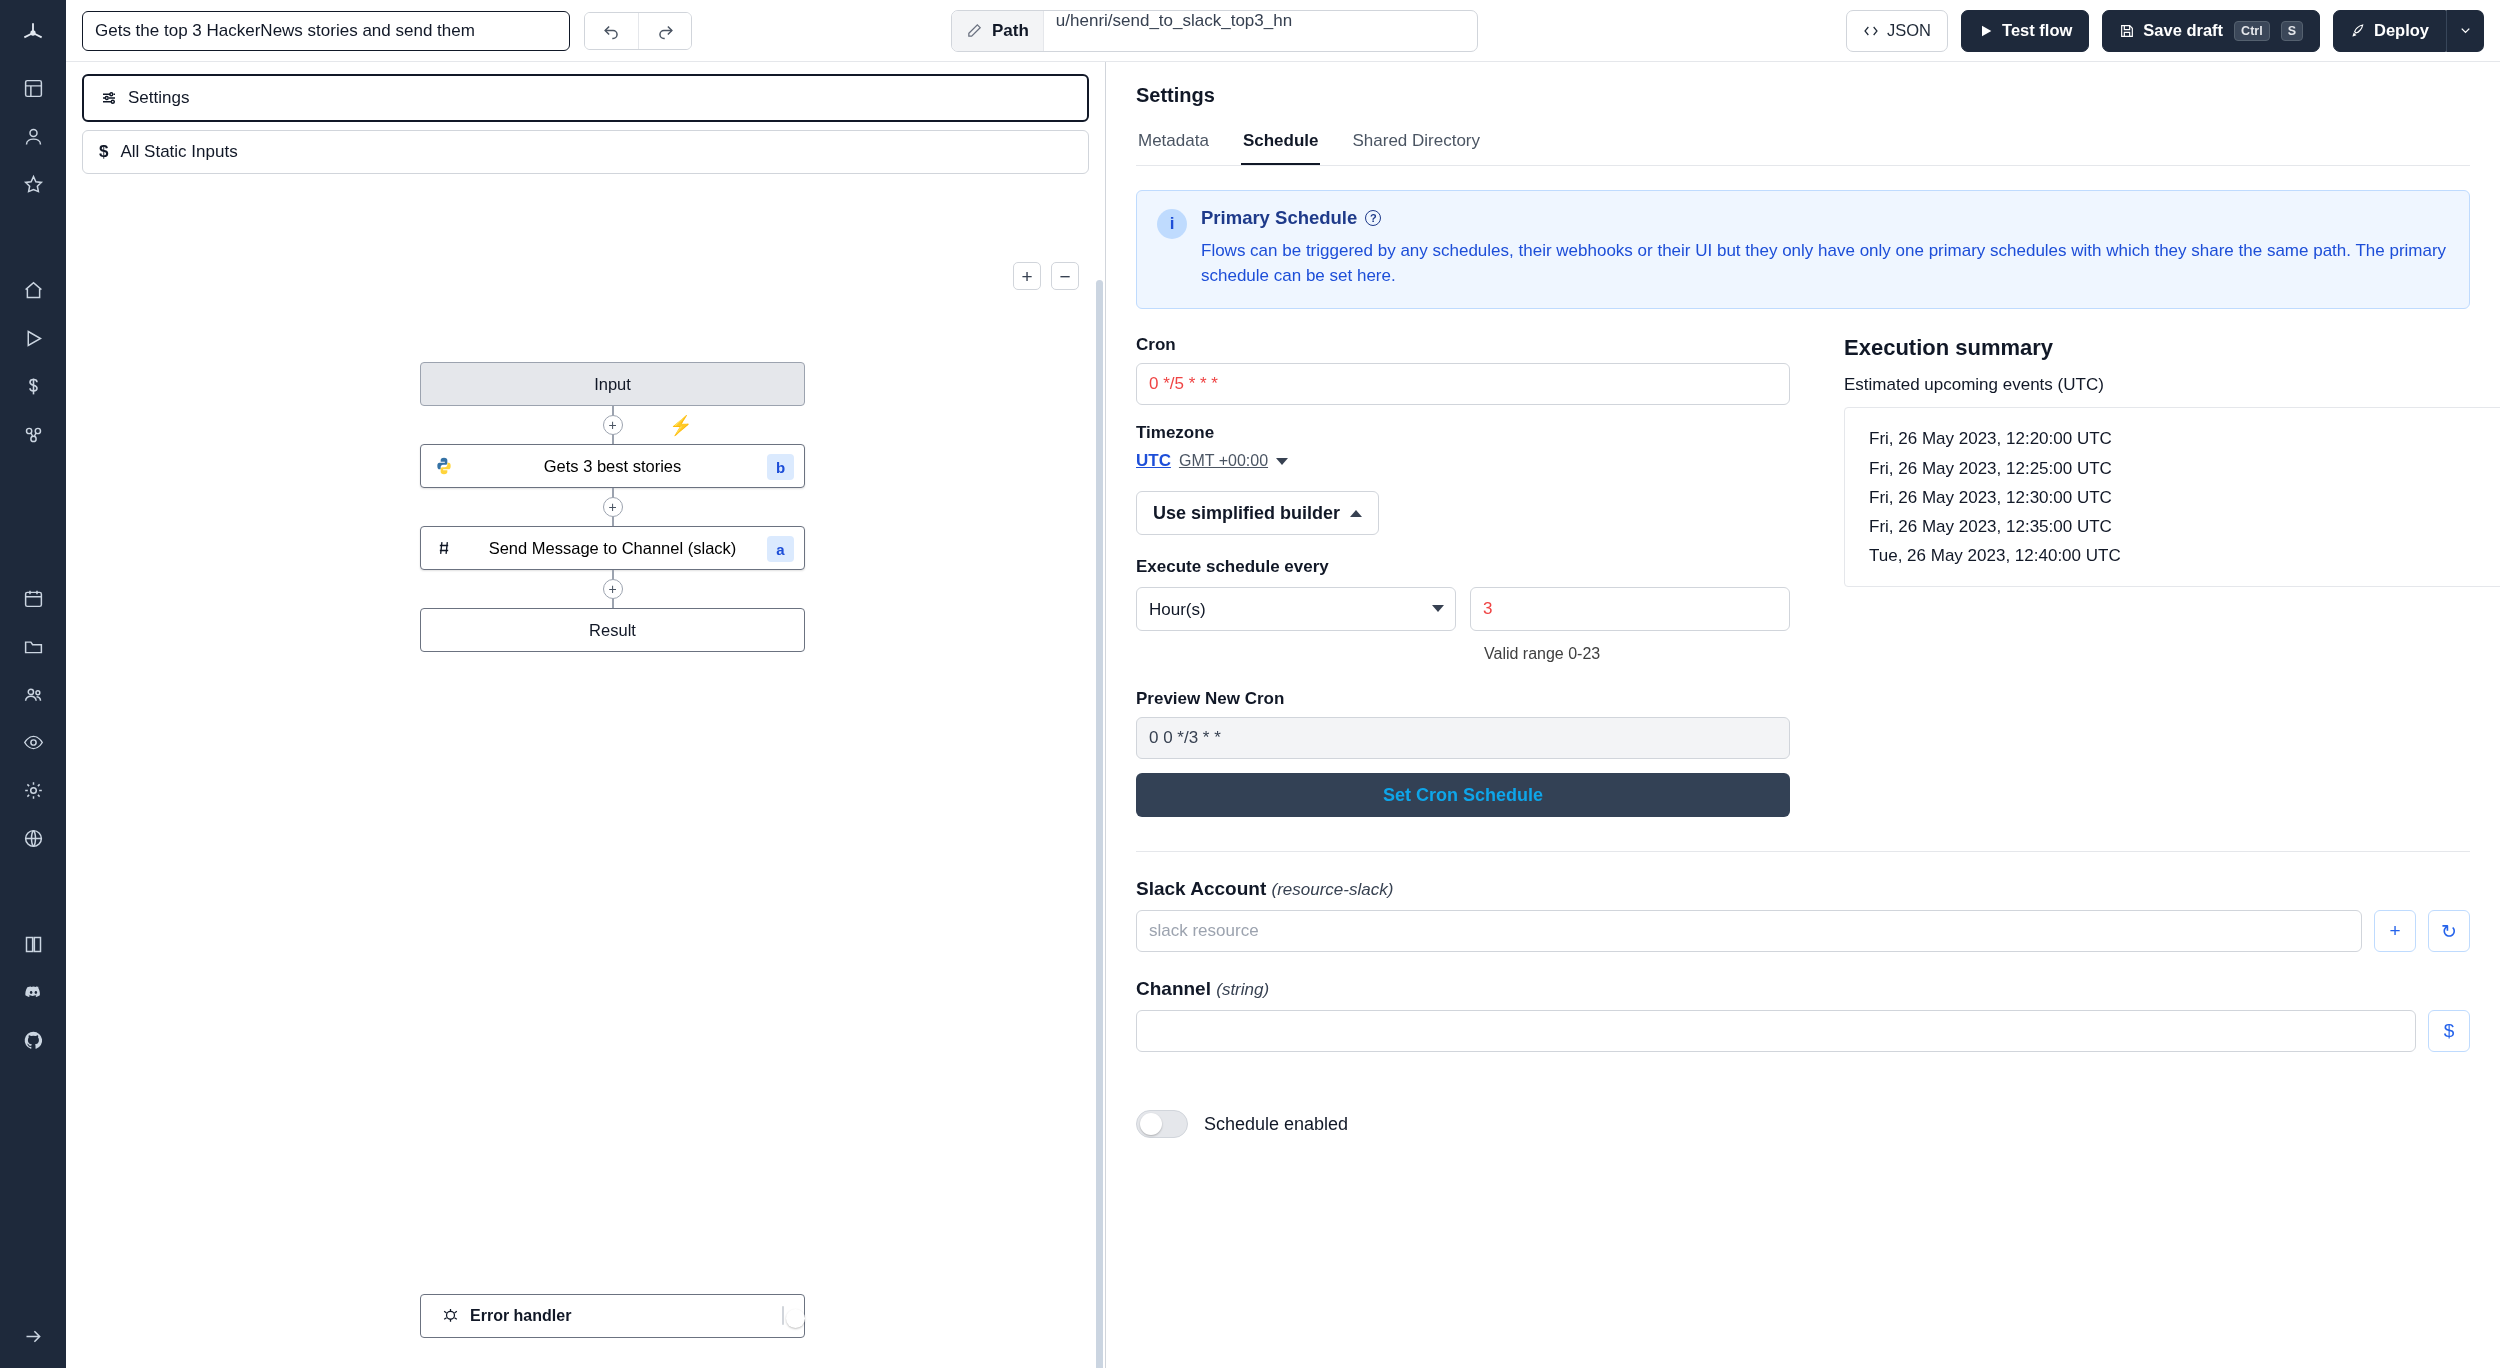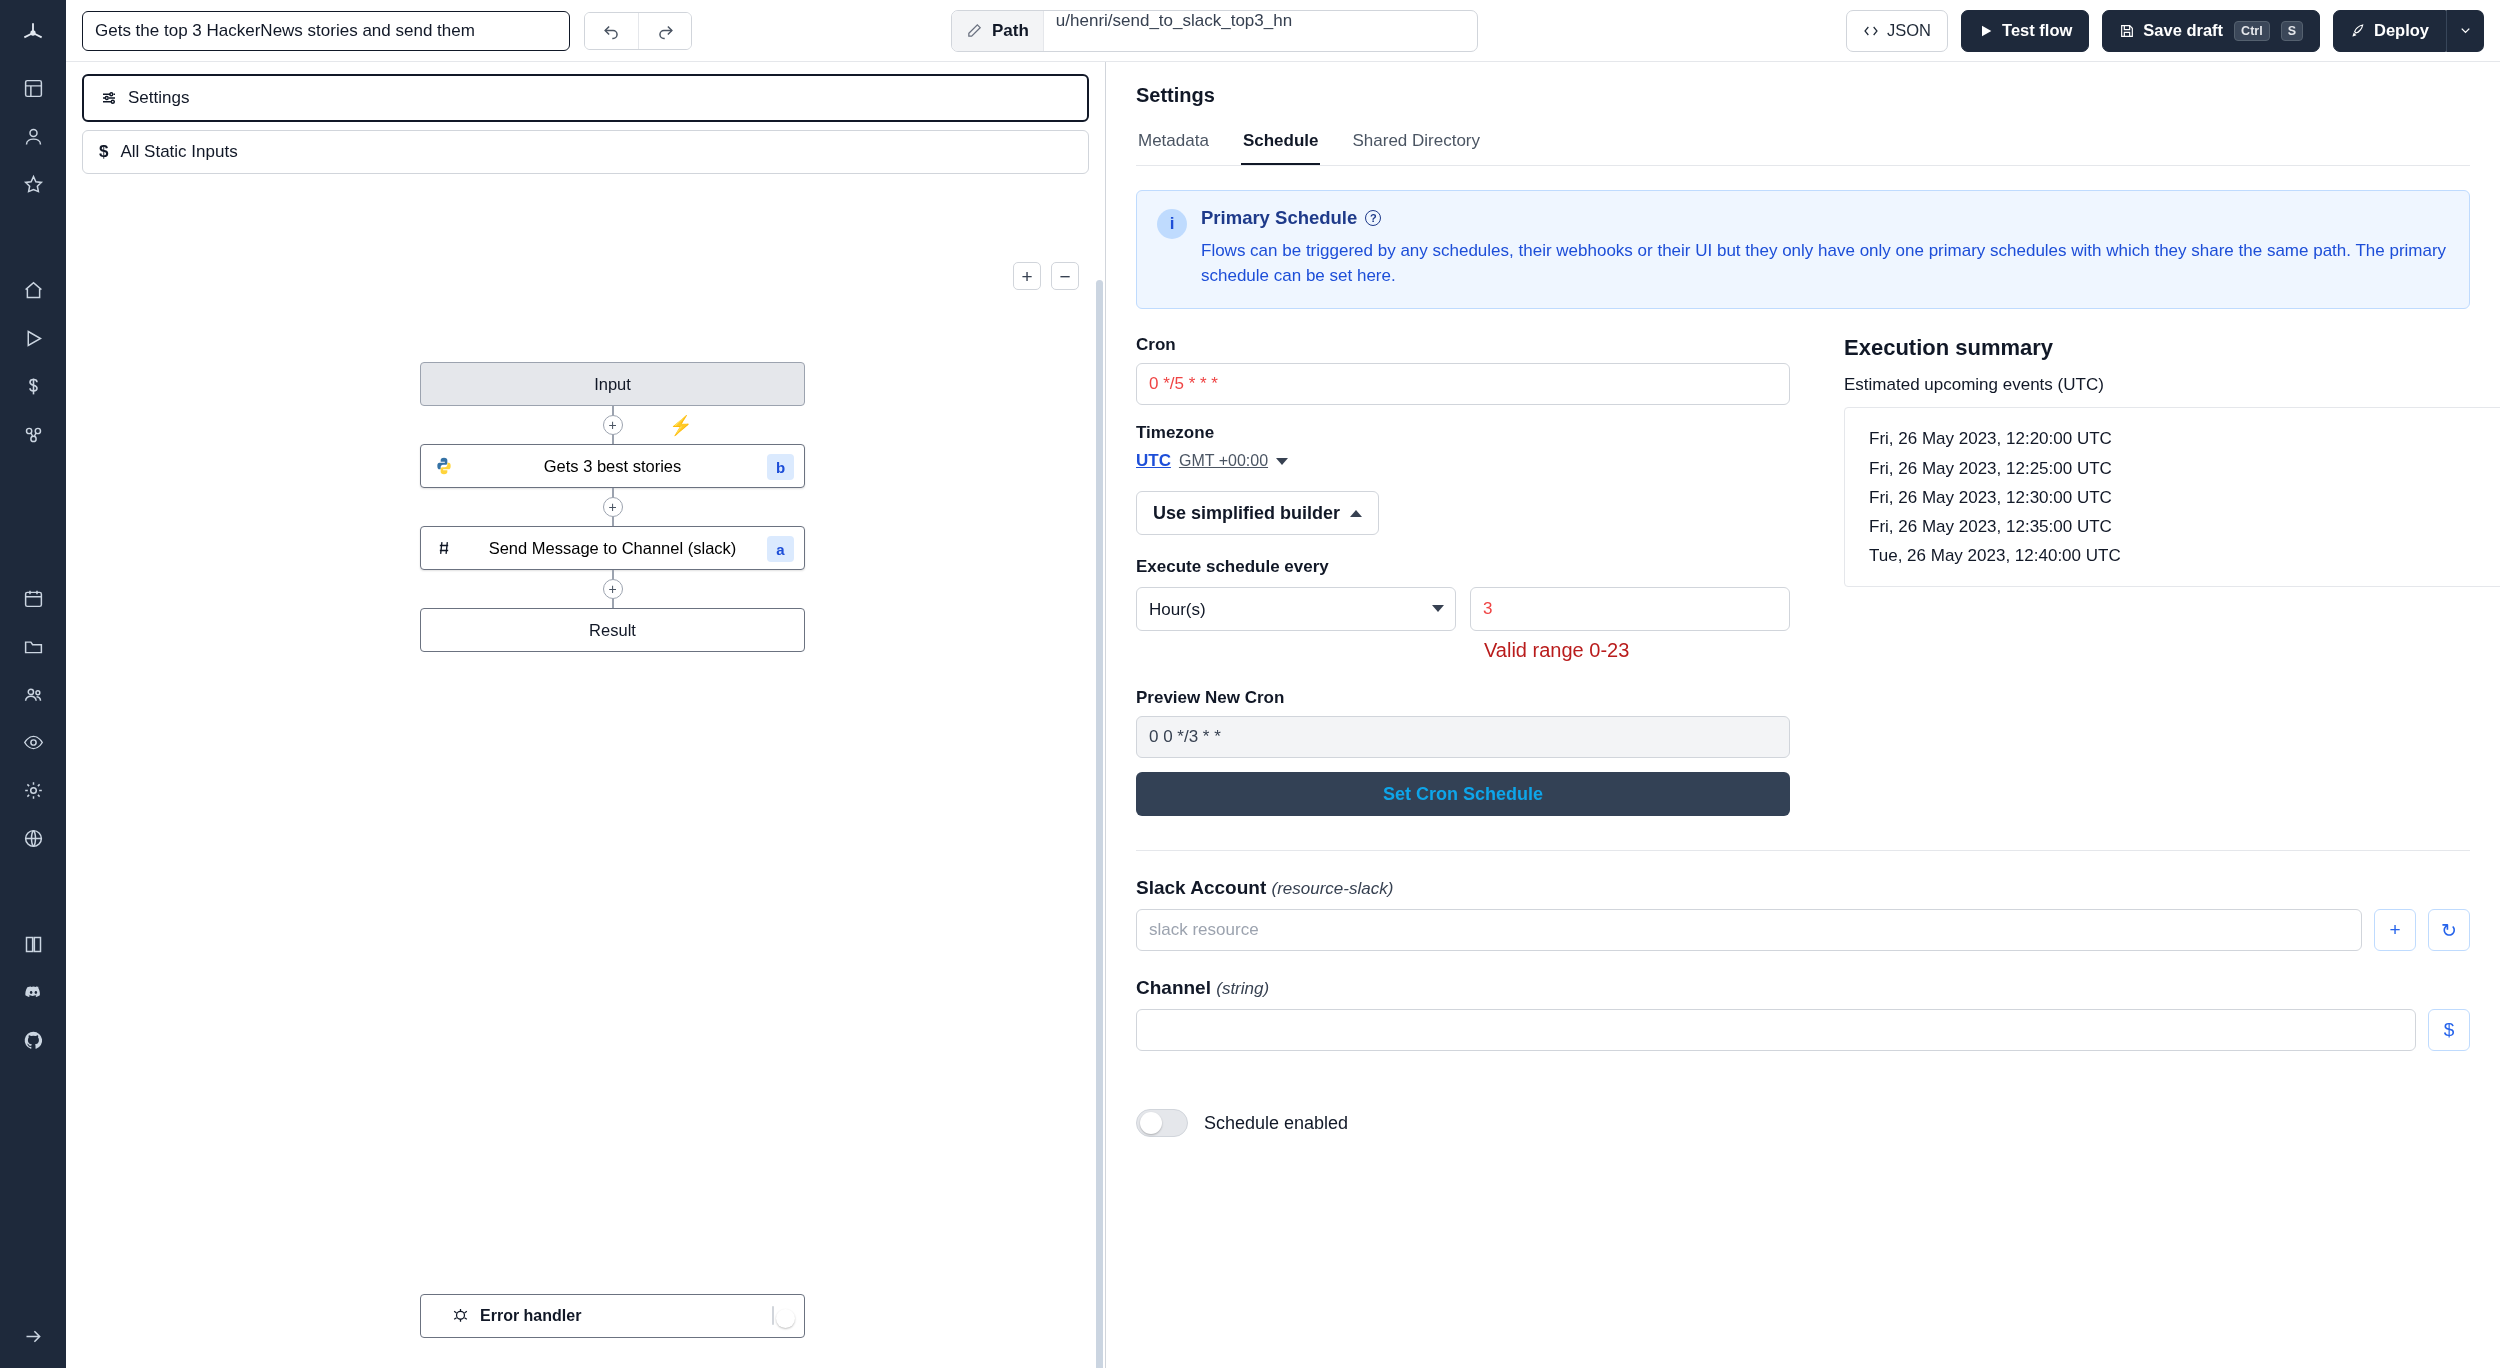--- a/index.html
+++ b/index.html
@@ -172,21 +172,21 @@
     background: #fff; border: 1px solid #9ca3af; color: #4b5563;
     display: flex; align-items: center; justify-content: center; font-size: 14px; line-height: 1;
     cursor: pointer;
   }
   .connector .bolt {
     position: absolute; left: 58px; color: #111827; font-size: 19px; cursor: pointer;
   }
   .error-handler {
     position: absolute; left: 354px; bottom: 30px;
     width: 385px; height: 44px; border: 1px solid #6b7280; border-radius: 4px;
-    display: flex; align-items: center; padding: 0 30px; gap: 10px; background: #fff;
+    display: flex; align-items: center; padding: 0 20px; gap: 10px; background: #fff;
   }
   .error-handler .eh-label { font-size: 16px; font-weight: 700; color: #111827; }
   .toggle {
     width: 46px; height: 25px; border-radius: 13px; background: #e5e7eb;
     border: 1px solid #d1d5db; position: relative; cursor: pointer;
   }
   .toggle::after {
     content: ""; position: absolute; left: 3px; top: 2px;
     width: 19px; height: 19px; border-radius: 50%; background: #fff;
     box-shadow: 0 1px 2px rgba(0,0,0,.25);
@@ -253,21 +253,21 @@
   select.select {
     width: 100%; height: 44px; border: 1px solid #d1d5db; border-radius: 6px;
     padding: 0 12px; font-size: 17px; color: #111827; background: #fff;
     appearance: none; -webkit-appearance: none; outline: none; cursor: pointer;
   }
   .select-caret {
     position: absolute; right: 12px; top: 18px; pointer-events: none;
     width: 0; height: 0; border-left: 6px solid transparent; border-right: 6px solid transparent; border-top: 7px solid #374151;
   }
   .num-input { width: 320px; height: 44px; }
-  .hint { margin-top: 8px; margin-left: 348px; font-size: 20px; color: #b91c1c; }
+  .hint { margin-top: 14px; margin-left: 348px; font-size: 16px; color: #404040; }
 
   .dark-btn {
     width: 100%; height: 44px; background: #334155; color: #0ea5e9; border: none;
     border-radius: 6px; font-size: 18px; font-weight: 600; cursor: pointer; margin-top: 14px;
   }
 
   .exec-summary-title { font-size: 22px; font-weight: 700; color: #111827; }
   .exec-sub { font-size: 17px; color: #111827; margin-top: 14px; }
   .exec-list {
     margin-top: 12px; border: 1px solid #e5e7eb; border-radius: 4px;

